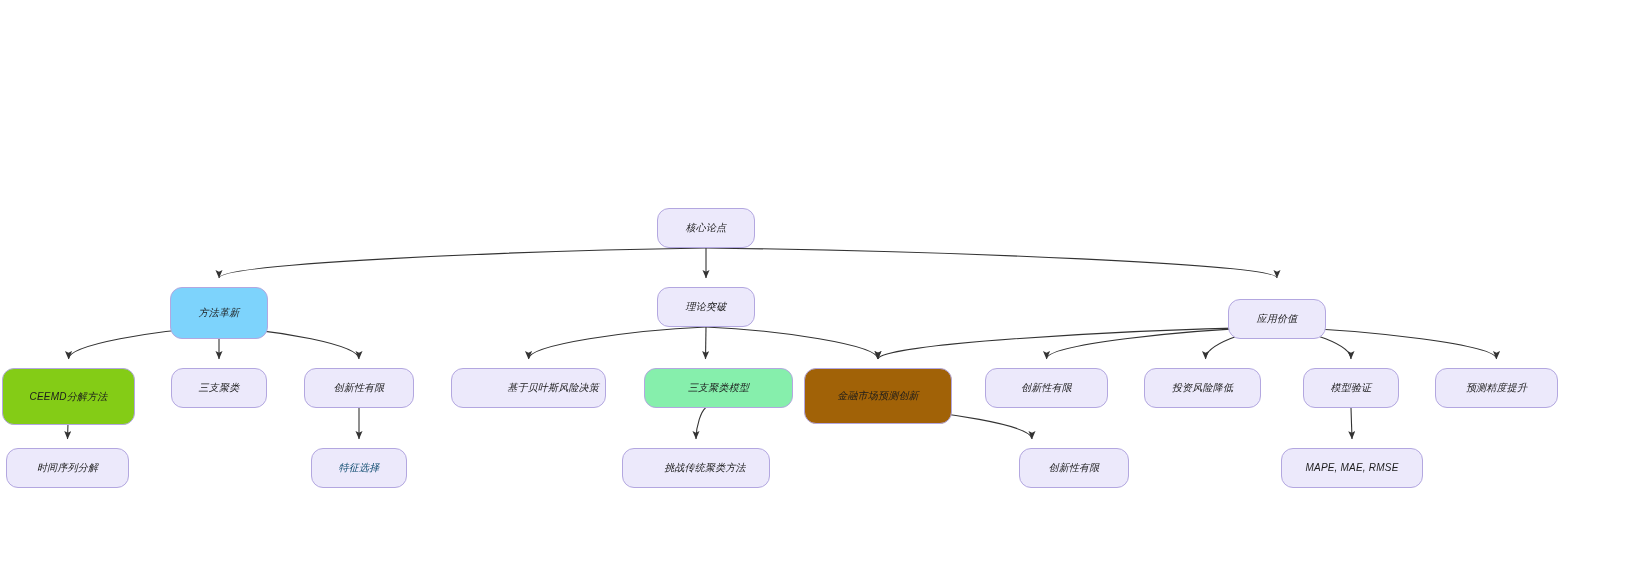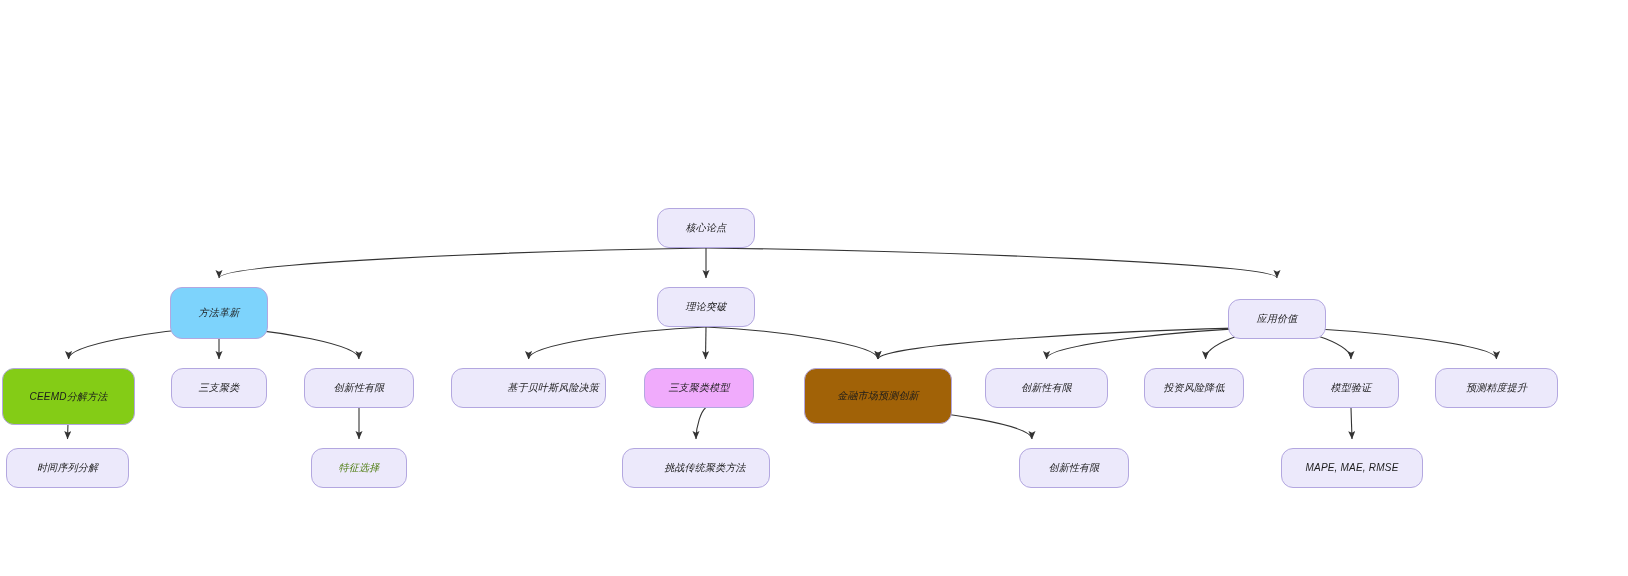--- a/index.html
+++ b/index.html
@@ -96,42 +96,42 @@
       </div>
       <div class="node" style="left: 171px; top: 368px; width: 96px; height: 40px; background: rgb(236, 233, 251); border-color: rgb(179, 167, 224); color: rgb(28, 28, 28);">
         <span class="node-label">三支聚类</span>
       </div>
       <div class="node" style="left: 304px; top: 368px; width: 110px; height: 40px; background: rgb(236, 233, 251); border-color: rgb(179, 167, 224); color: rgb(28, 28, 28);">
         <span class="node-label">创新性有限</span>
       </div>
       <div class="node" style="left: 451px; top: 368px; width: 155px; height: 40px; background: rgb(236, 233, 251); border-color: rgb(179, 167, 224); color: rgb(28, 28, 28); justify-content: flex-end;">
         <span class="node-label">基于贝叶斯风险决策</span>
       </div>
-      <div class="node" style="left: 644px; top: 368px; width: 110px; height: 40px; background: #f0abfc; border-color: rgb(179, 167, 224); color: rgb(28, 28, 28);">
+      <div class="node" style="left: 644px; top: 368px; width: 149px; height: 40px; background: #86efac; border-color: rgb(179, 167, 224); color: rgb(28, 28, 28);">
         <span class="node-label">三支聚类模型</span>
       </div>
       <div class="node" style="left: 804px; top: 368px; width: 148px; height: 56px; background: #a16207; border-color: rgb(179, 167, 224); color: rgb(28, 28, 28);">
         <span class="node-label">金融市场预测创新</span>
       </div>
       <div class="node" style="left: 985px; top: 368px; width: 123px; height: 40px; background: rgb(236, 233, 251); border-color: rgb(179, 167, 224); color: rgb(28, 28, 28);">
         <span class="node-label">创新性有限</span>
       </div>
-      <div class="node" style="left: 1144px; top: 368px; width: 100px; height: 40px; background: rgb(236, 233, 251); border-color: rgb(179, 167, 224); color: rgb(28, 28, 28);">
+      <div class="node" style="left: 1144px; top: 368px; width: 117px; height: 40px; background: rgb(236, 233, 251); border-color: rgb(179, 167, 224); color: rgb(28, 28, 28);">
         <span class="node-label">投资风险降低</span>
       </div>
       <div class="node" style="left: 1303px; top: 368px; width: 96px; height: 40px; background: rgb(236, 233, 251); border-color: rgb(179, 167, 224); color: rgb(28, 28, 28);">
         <span class="node-label">模型验证</span>
       </div>
       <div class="node" style="left: 1435px; top: 368px; width: 123px; height: 40px; background: rgb(236, 233, 251); border-color: rgb(179, 167, 224); color: rgb(28, 28, 28);">
         <span class="node-label">预测精度提升</span>
       </div>
       <div class="node" style="left: 6px; top: 448px; width: 123px; height: 40px; background: rgb(236, 233, 251); border-color: rgb(179, 167, 224); color: rgb(28, 28, 28);">
         <span class="node-label">时间序列分解</span>
       </div>
-      <div class="node" style="left: 311px; top: 448px; width: 96px; height: 40px; background: rgb(236, 233, 251); border-color: rgb(179, 167, 224); color: #4d7c0f;">
+      <div class="node" style="left: 311px; top: 448px; width: 96px; height: 40px; background: rgb(236, 233, 251); border-color: rgb(179, 167, 224); color: #0c4a6e;">
         <span class="node-label">特征选择</span>
       </div>
       <div class="node" style="left: 622px; top: 448px; width: 148px; height: 40px; background: rgb(236, 233, 251); border-color: rgb(179, 167, 224); color: rgb(28, 28, 28); padding-left: 18px;">
         <span class="node-label">挑战传统聚类方法</span>
       </div>
       <div class="node" style="left: 977px; top: 448px; width: 110px; height: 40px; background: rgb(236, 233, 251); border-color: rgb(179, 167, 224); color: rgb(28, 28, 28); margin-left: 42px;">
         <span class="node-label">创新性有限</span>
       </div>
       <div class="node" style="left: 1281px; top: 448px; width: 142px; height: 40px; background: rgb(236, 233, 251); border-color: rgb(179, 167, 224); color: rgb(28, 28, 28);">
         <span class="node-label">MAPE, MAE, RMSE</span>

